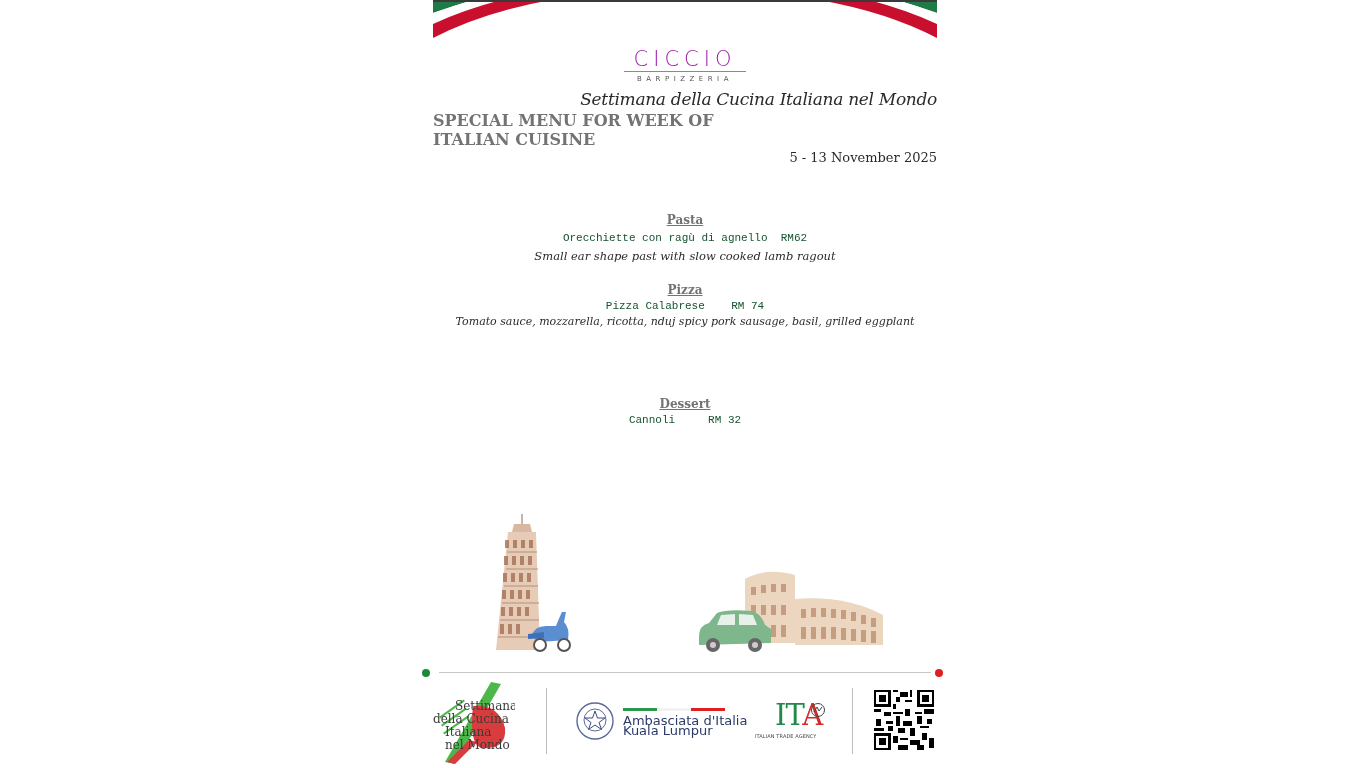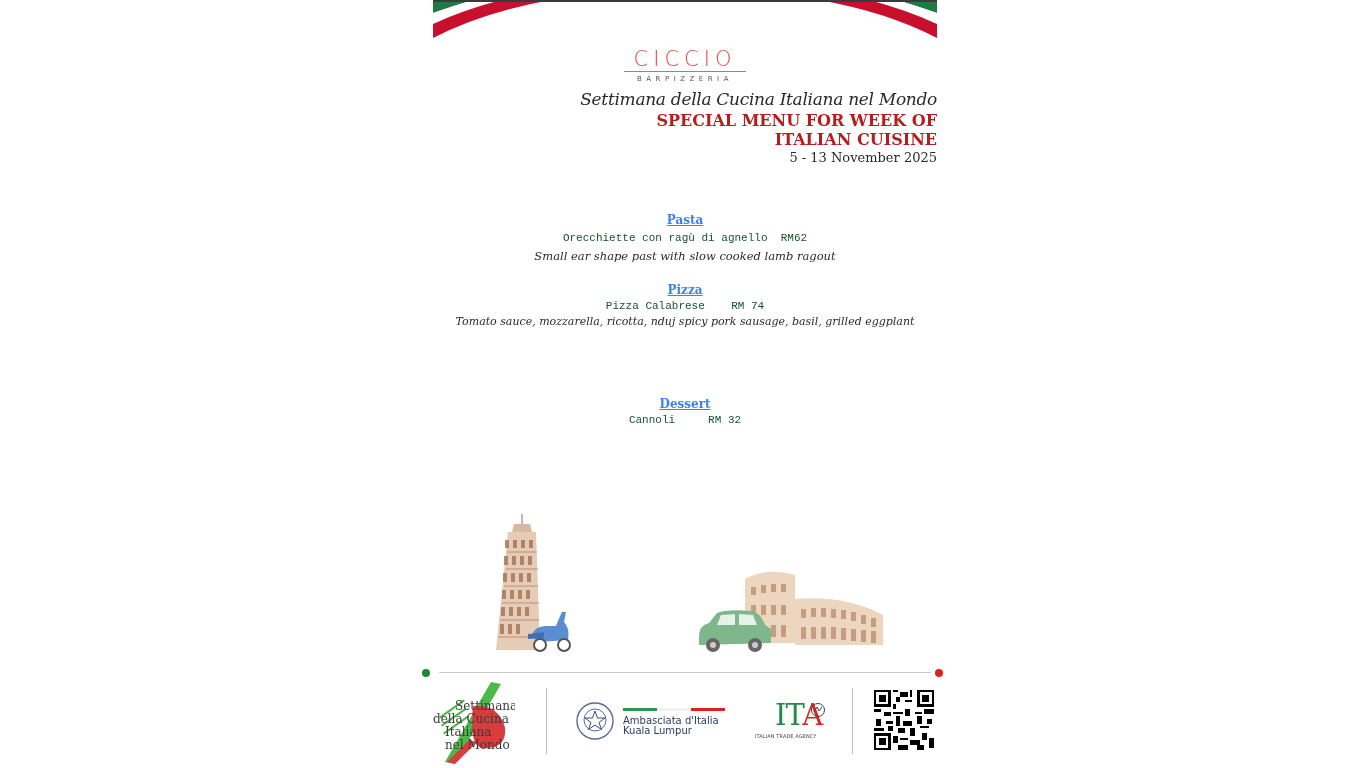--- a/index.html
+++ b/index.html
@@ -4,42 +4,42 @@
 <style>
   * { box-sizing: border-box; margin: 0; padding: 0; }
   html, body { width: 1366px; height: 768px; background: #ffffff; overflow: hidden; }
   body { position: relative; font-family: "DejaVu Serif", serif; color: #2a2a2a; }
 
   .page { position: absolute; left: 433px; top: 0; width: 504px; height: 768px; background: #fff; }
   .topline { position: absolute; left: 0; top: 0; width: 504px; height: 2px; background: #3a3a3a; }
   .swoosh { position: absolute; left: 0; top: 0; width: 504px; height: 40px; }
 
   .logo { position: absolute; left: 0; width: 504px; text-align: center; }
-  .logo-main { top: 47px; font-family: "DejaVu Sans", sans-serif; font-weight: 300; font-size: 21px; letter-spacing: 5px; color: #ef4444; }
+  .logo-main { top: 47px; font-family: "DejaVu Sans", sans-serif; font-weight: 300; font-size: 21px; letter-spacing: 5px; color: #a21caf; }
   .logo-rule { position: absolute; left: 191px; top: 71px; width: 122px; height: 1px; background: #8a8a8a; }
   .logo-sub { top: 75px; font-family: "DejaVu Sans", sans-serif; font-size: 7px; letter-spacing: 4.5px; color: #555; }
 
   .script { position: absolute; left: 0; top: 89px; width: 504px; text-align: right;
             font-family: "DejaVu Serif", serif; font-style: italic; font-size: 17px; color: #2a2a2a; letter-spacing: -0.3px; }
-  .title { position: absolute; left: 0; width: 504px; text-align: right; font-family: "DejaVu Serif", serif; font-weight: bold; font-size: 16px; color: #b91c1c; }
+  .title { position: absolute; left: 0; width: 504px; text-align: left; font-family: "DejaVu Serif", serif; font-weight: bold; font-size: 16px; color: #737373; }
   .t1 { top: 111px; }
   .t2 { top: 130px; }
   .dates { position: absolute; left: 0; top: 150px; width: 504px; text-align: right; font-size: 13px; color: #2a2a2a; }
 
   .section { position: absolute; left: 0; width: 504px; text-align: center; }
-  .sec-head { font-weight: bold; font-size: 12px; text-decoration: underline; color: #3b82f6; line-height: 15px; }
+  .sec-head { font-weight: bold; font-size: 12px; text-decoration: underline; color: #737373; line-height: 15px; }
   .sec-item { font-size: 11px; line-height: 16px; color: #14532d; white-space: pre; font-family: Liberation Mono, monospace; }
   .sec-desc { font-style: italic; font-size: 11.5px; line-height: 16px; color: #2a2a2a; text-align: center; }
 
   .illus { position: absolute; }
   .footer-rule { position: absolute; left: 6px; top: 672px; width: 492px; height: 1px; background: #c8c8c8; }
   .dot { position: absolute; top: 669px; width: 8px; height: 8px; border-radius: 50%; }
   .vsep { position: absolute; top: 688px; width: 1px; height: 66px; background: #bdbdbd; }
 
-  .emb-text { position: absolute; left: 190px; top: 716px; font-family: "DejaVu Sans", sans-serif; font-size: 10px; line-height: 10px; color: #2c3a6a; }
+  .emb-text { position: absolute; left: 190px; top: 716px; font-family: "DejaVu Sans", sans-serif; font-size: 13px; line-height: 10px; color: #2c3a6a; }
   .ita-logo { position: absolute; left: 342px; top: 700px; font-family: "DejaVu Serif", serif; font-size: 29px; letter-spacing: -1px; line-height: 30px; text-align: center; }
   .ita-sub { position: absolute; left: 322px; top: 733px; font-family: "DejaVu Sans", sans-serif; font-size: 5px; color: #444; letter-spacing: 0.1px; }
 </style>
 </head>
 <body>
 
 <div class="page">
 
   <svg class="swoosh" viewBox="0 0 504 40" preserveAspectRatio="none">
 

